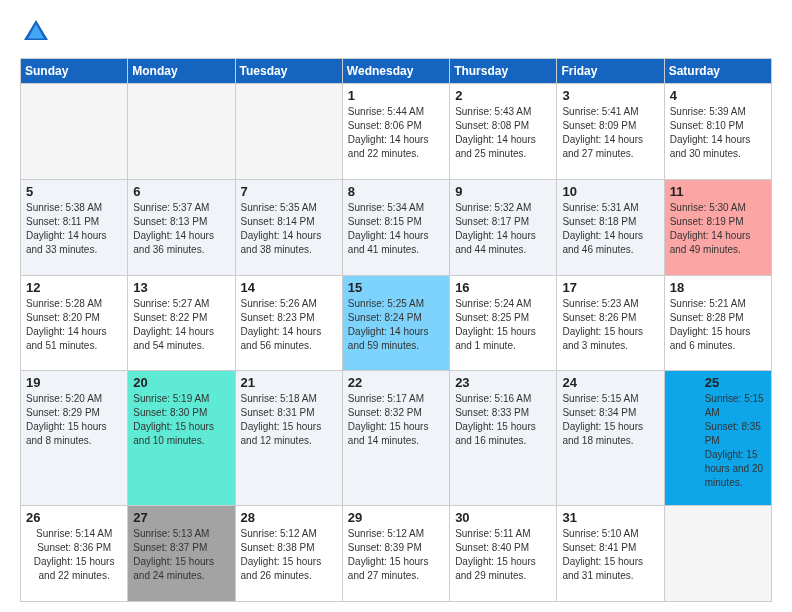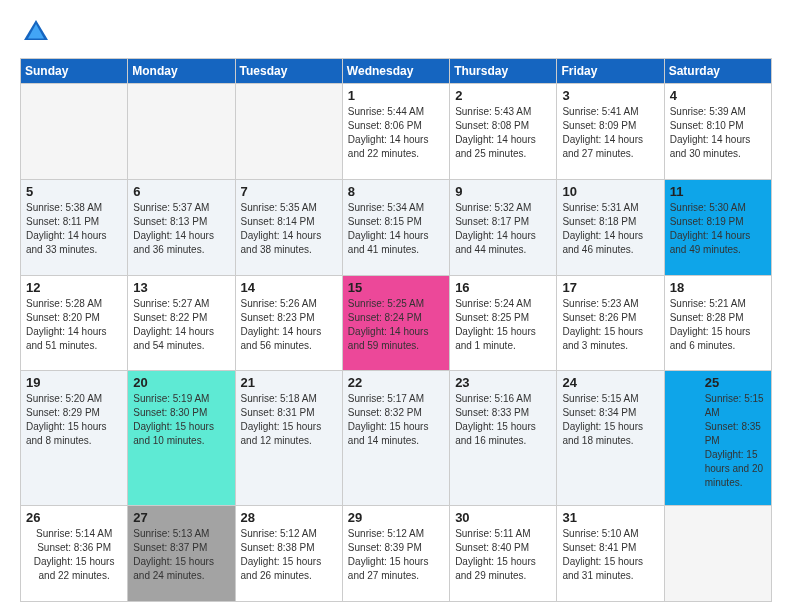--- a/index.html
+++ b/index.html
@@ -195,21 +195,21 @@
             <div class="day-info" style="white-space: pre-line;">Sunrise: 5:32 AM
 Sunset: 8:17 PM
 Daylight: 14 hours and 44 minutes.</div>
           </td>
           <td style="background: rgb(240, 244, 248);">
             <span class="day-number">10</span>
             <div class="day-info" style="white-space: pre-line;">Sunrise: 5:31 AM
 Sunset: 8:18 PM
 Daylight: 14 hours and 46 minutes.</div>
           </td>
-          <td style="background: #0ea5e9;">
+          <td style="background: #fca5a5;">
             <span class="day-number">11</span>
             <div class="day-info" style="white-space: pre-line;">Sunrise: 5:30 AM
 Sunset: 8:19 PM
 Daylight: 14 hours and 49 minutes.</div>
           </td>
         </tr>
         <tr>
           <td style="background: rgb(255, 255, 255);">
             <span class="day-number">12</span>
             <div class="day-info" style="white-space: pre-line;">Sunrise: 5:28 AM
@@ -221,21 +221,21 @@
             <div class="day-info" style="white-space: pre-line;">Sunrise: 5:27 AM
 Sunset: 8:22 PM
 Daylight: 14 hours and 54 minutes.</div>
           </td>
           <td style="background: rgb(255, 255, 255);">
             <span class="day-number">14</span>
             <div class="day-info" style="white-space: pre-line;">Sunrise: 5:26 AM
 Sunset: 8:23 PM
 Daylight: 14 hours and 56 minutes.</div>
           </td>
-          <td style="background: #ec4899;">
+          <td style="background: #7dd3fc;">
             <span class="day-number">15</span>
             <div class="day-info" style="white-space: pre-line;">Sunrise: 5:25 AM
 Sunset: 8:24 PM
 Daylight: 14 hours and 59 minutes.</div>
           </td>
           <td style="background: rgb(255, 255, 255);">
             <span class="day-number">16</span>
             <div class="day-info" style="white-space: pre-line;">Sunrise: 5:24 AM
 Sunset: 8:25 PM
 Daylight: 15 hours and 1 minute.</div>

